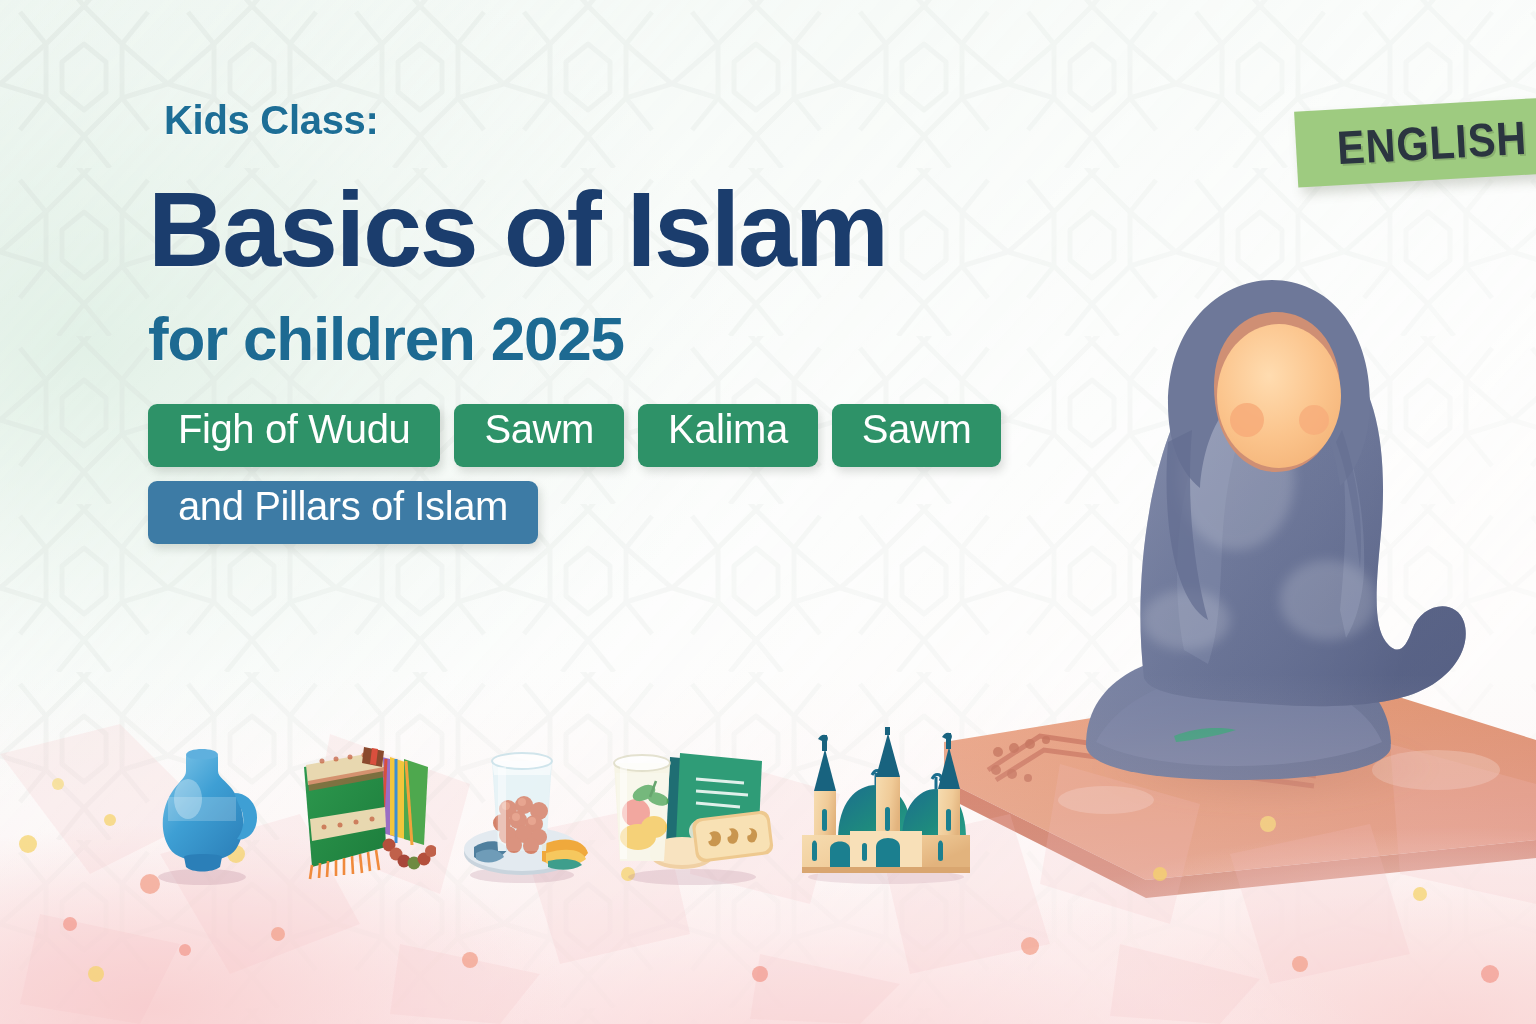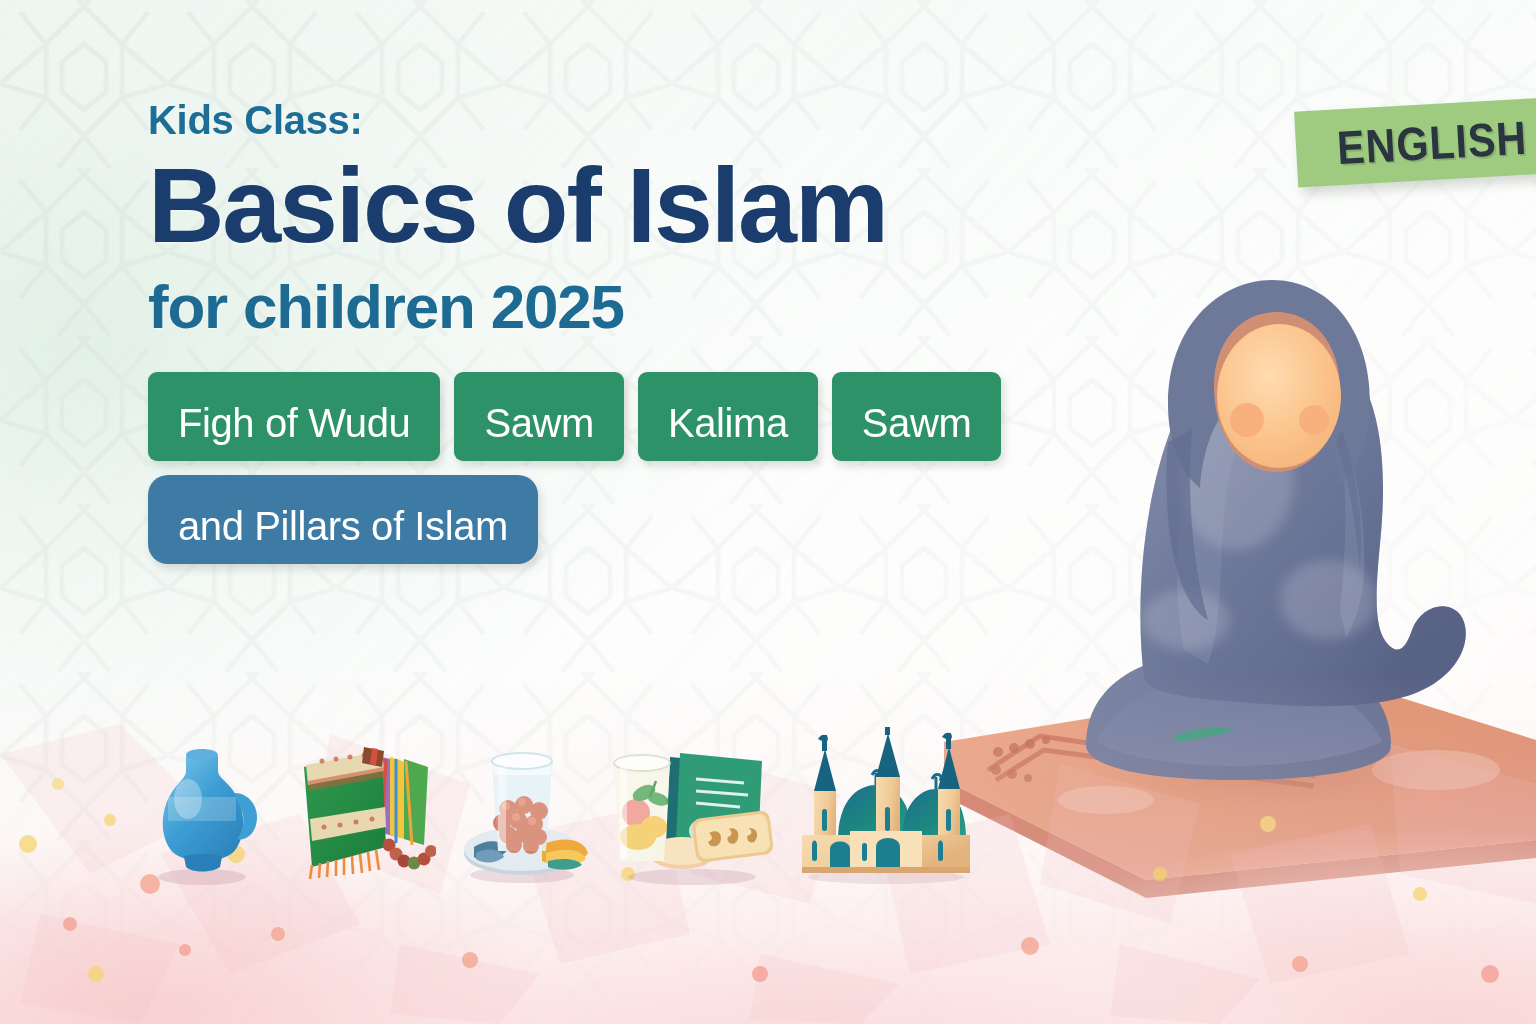--- a/index.html
+++ b/index.html
@@ -56,46 +56,47 @@
     text-shadow:2px 2px 0 rgba(0,0,0,.13);
   }
 
   
   .copy { position:absolute; left:148px; top:100px; width:1000px; }
 
   .eyebrow {
     font-size:40px; font-weight:bold; color:#1d6e96;
     letter-spacing:-.3px; line-height:1;
     text-shadow:1px 1px 0 rgba(255,255,255,.55);
+    margin-left:16px;
   }
   .headline {
-    margin-top:12px;
+    margin-top:36px;
     font-size:106px; font-weight:bold; color:#1b3d6d;
     letter-spacing:-2.2px; line-height:1;
     text-shadow:2px 2px 1px rgba(255,255,255,.35);
   }
   .subhead {
-    margin-top:18px;
+    margin-top:26px;
     font-size:62px; font-weight:bold; color:#1d6a92;
     letter-spacing:-1.2px; line-height:1;
     text-shadow:1px 1px 0 rgba(255,255,255,.45);
   }
 
   
   .pill-row { margin-top:34px; display:flex; flex-wrap:wrap; gap:14px; width:980px; }
   .pill {
     border-radius:9px;
-    padding:30px 30px 16px;
+    padding:4px 30px 16px;
     font-size:40px; font-weight:normal; color:#ffffff;
     letter-spacing:-.4px; line-height:1.08;
     box-shadow:3px 5px 8px rgba(60,70,60,.17);
     white-space:nowrap;
   }
   .pill.green { background:#2e9268; }
-  .pill.blue  { background:#3d7ba5;border-radius:20px; }
+  .pill.blue  { background:#3d7ba5; }
   .pill-row.second { margin-top:14px; }
 
   
   .icon-strip {
     position:absolute; left:140px; top:722px;
     width:820px; height:165px;
     display:flex; align-items:flex-end; gap:16px;
   }
   .icon-cell { position:relative; height:160px; }
 

